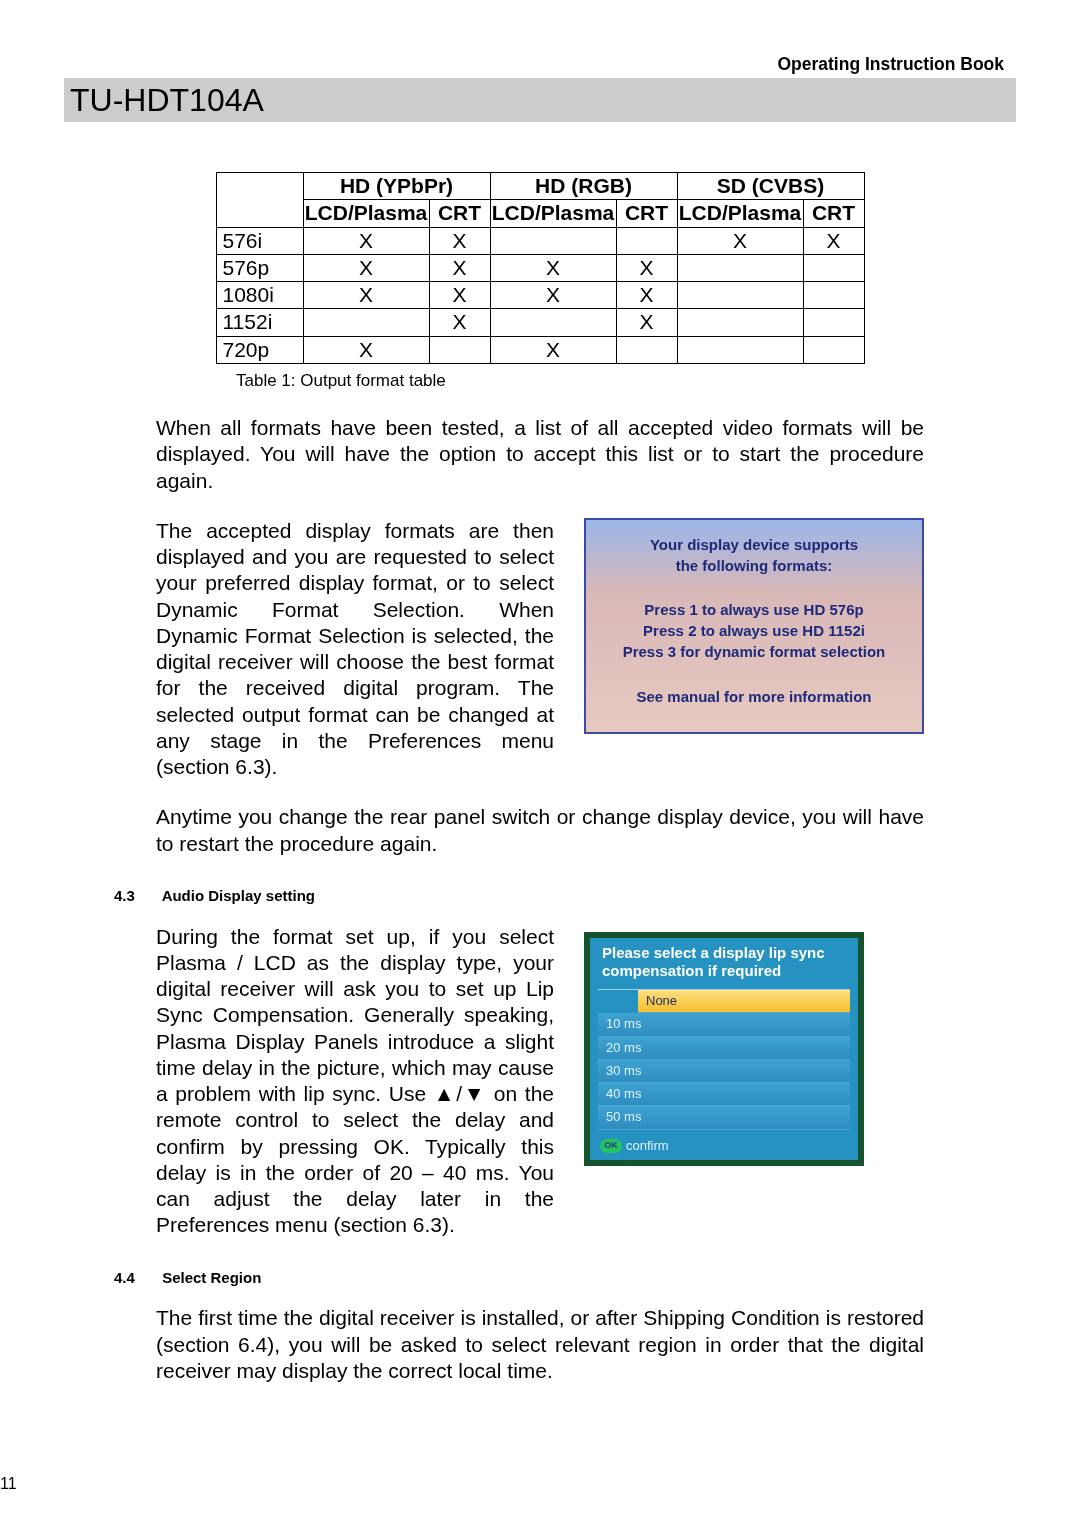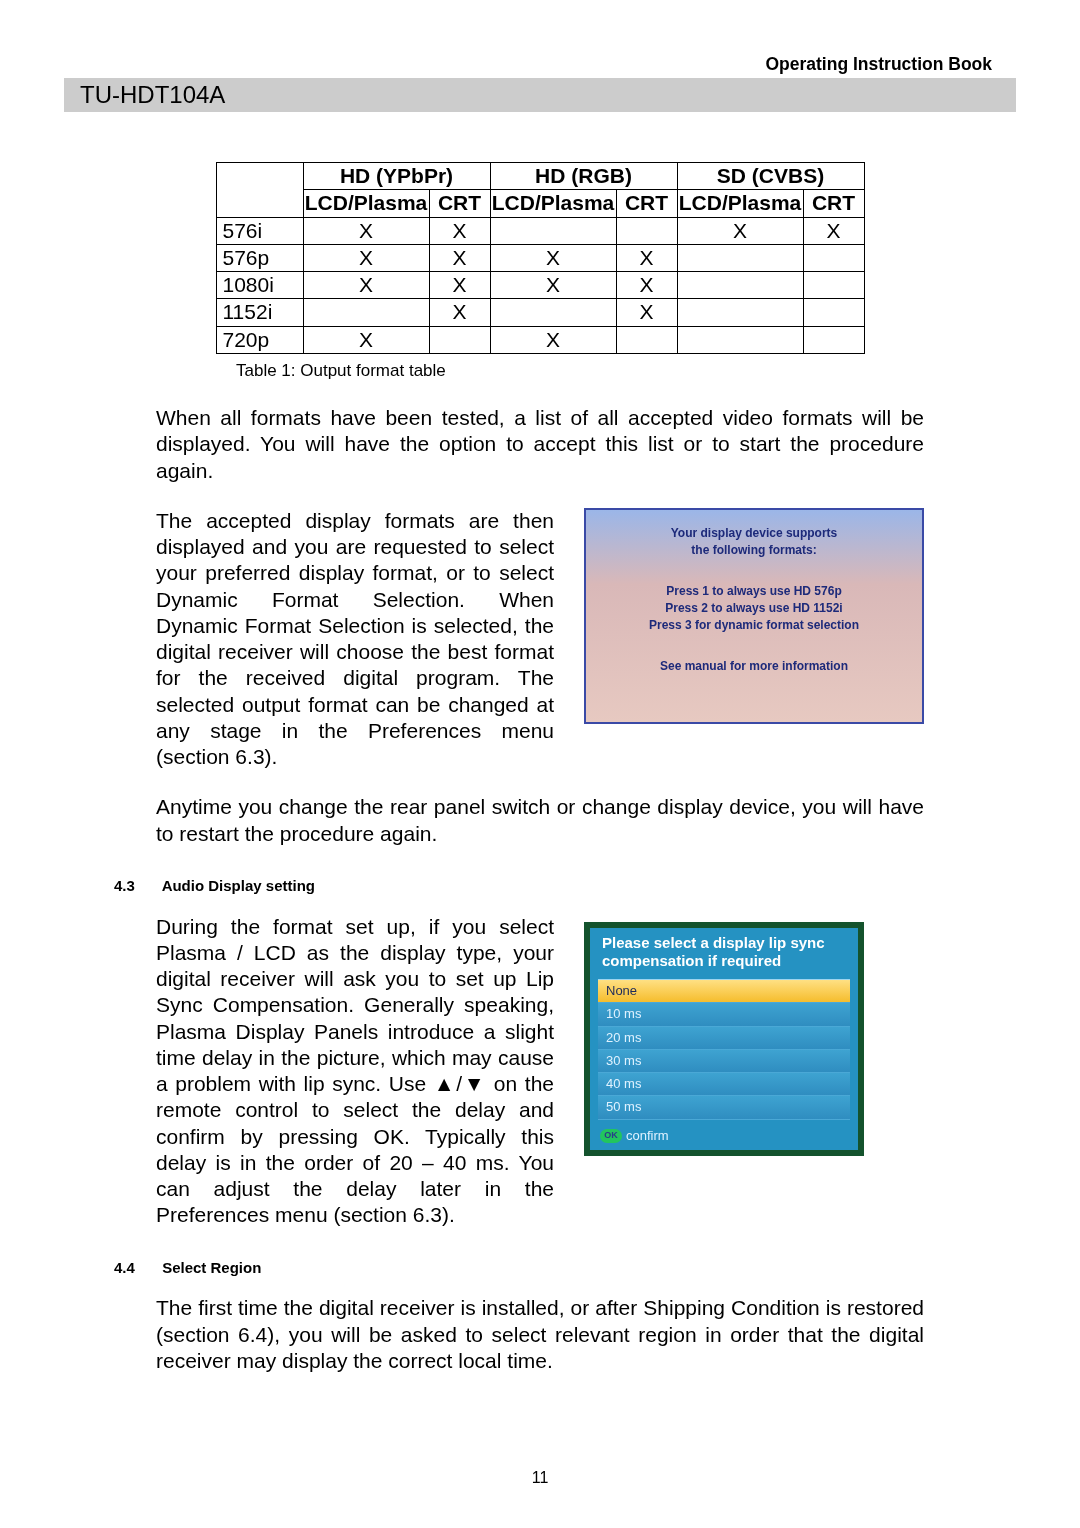--- a/index.html
+++ b/index.html
@@ -17,29 +17,29 @@
   .page {
     position: relative;
     width: 1080px;
     height: 1528px;
     box-sizing: border-box;
     padding: 54px 64px 40px 64px;
   }
   .header-right {
     position: absolute;
     top: 54px;
-    right: 88px;
+    right: 76px;
     font-weight: bold;
     font-size: 17.5px;
     text-align: right;
   }
   .title-bar {
     background: #ccc;
-    padding: 2px 16px;
-    font-size: 24px;
+    padding: 2px 6px;
+    font-size: 32px;
     margin-top: 24px;
   }
   .content {
     padding: 0 92px 0 92px;
     margin-top: 50px;
   }
   table.fmt {
     border-collapse: collapse;
     margin: 0 auto;
     font-size: 21px;
@@ -77,21 +77,21 @@
   }
   
   .osd1 {
     width: 340px;
     height: 216px;
     box-sizing: border-box;
     border: 2px solid #3a4aa6;
     background: linear-gradient(#9bb6e8 0%, #d9b8b8 35%, #e7c9c1 100%);
     color: #1d2a7a;
     font-family: "Trebuchet MS", Arial, sans-serif;
-    font-size: 12px;
+    font-size: 15px;
     font-weight: bold;
     text-align: center;
     padding-top: 14px;
   }
   .osd1 .line { margin-top: 2px; }
   .osd1 .gap { margin-top: 26px; }
   
   .osd2 {
     width: 280px;
     box-sizing: border-box;
@@ -115,20 +115,21 @@
   }
   .osd2 .opt {
     padding: 3px 8px;
     border-bottom: 1px solid #4aa8d6;
     color: #dff2ff;
     background: linear-gradient(#3ea3d1, #2f8dc0);
   }
   .osd2 .opt.selected {
     background: linear-gradient(#ffe083, #f5bd2d);
     color: #1d2a5a;
+    margin-left: 40px;
   }
   .osd2 .confirm-row {
     margin-top: 6px;
     padding: 2px 2px 0 2px;
     color: #dff2ff;
     display: flex;
     align-items: center;
     gap: 4px;
   }
   .osd2 .ok-pill {
@@ -145,24 +146,23 @@
   }
   .section-head {
     font-weight: bold;
     font-size: 15px;
     margin-top: 30px;
     margin-left: -42px;
   }
   .section-head .num { display: inline-block; width: 44px; }
   .page-num {
     position: absolute;
-    bottom: 40px;
+    bottom: 34px;
     left: 0;
     width: 100%;
-    text-align: center;
     font-size: 16px;
   }
 </style>
 </head>
 <body>
 
 <div class="page">
   <div class="header-right">Operating Instruction Book</div>
   <div class="title-bar">TU-HDT104A</div>
 

